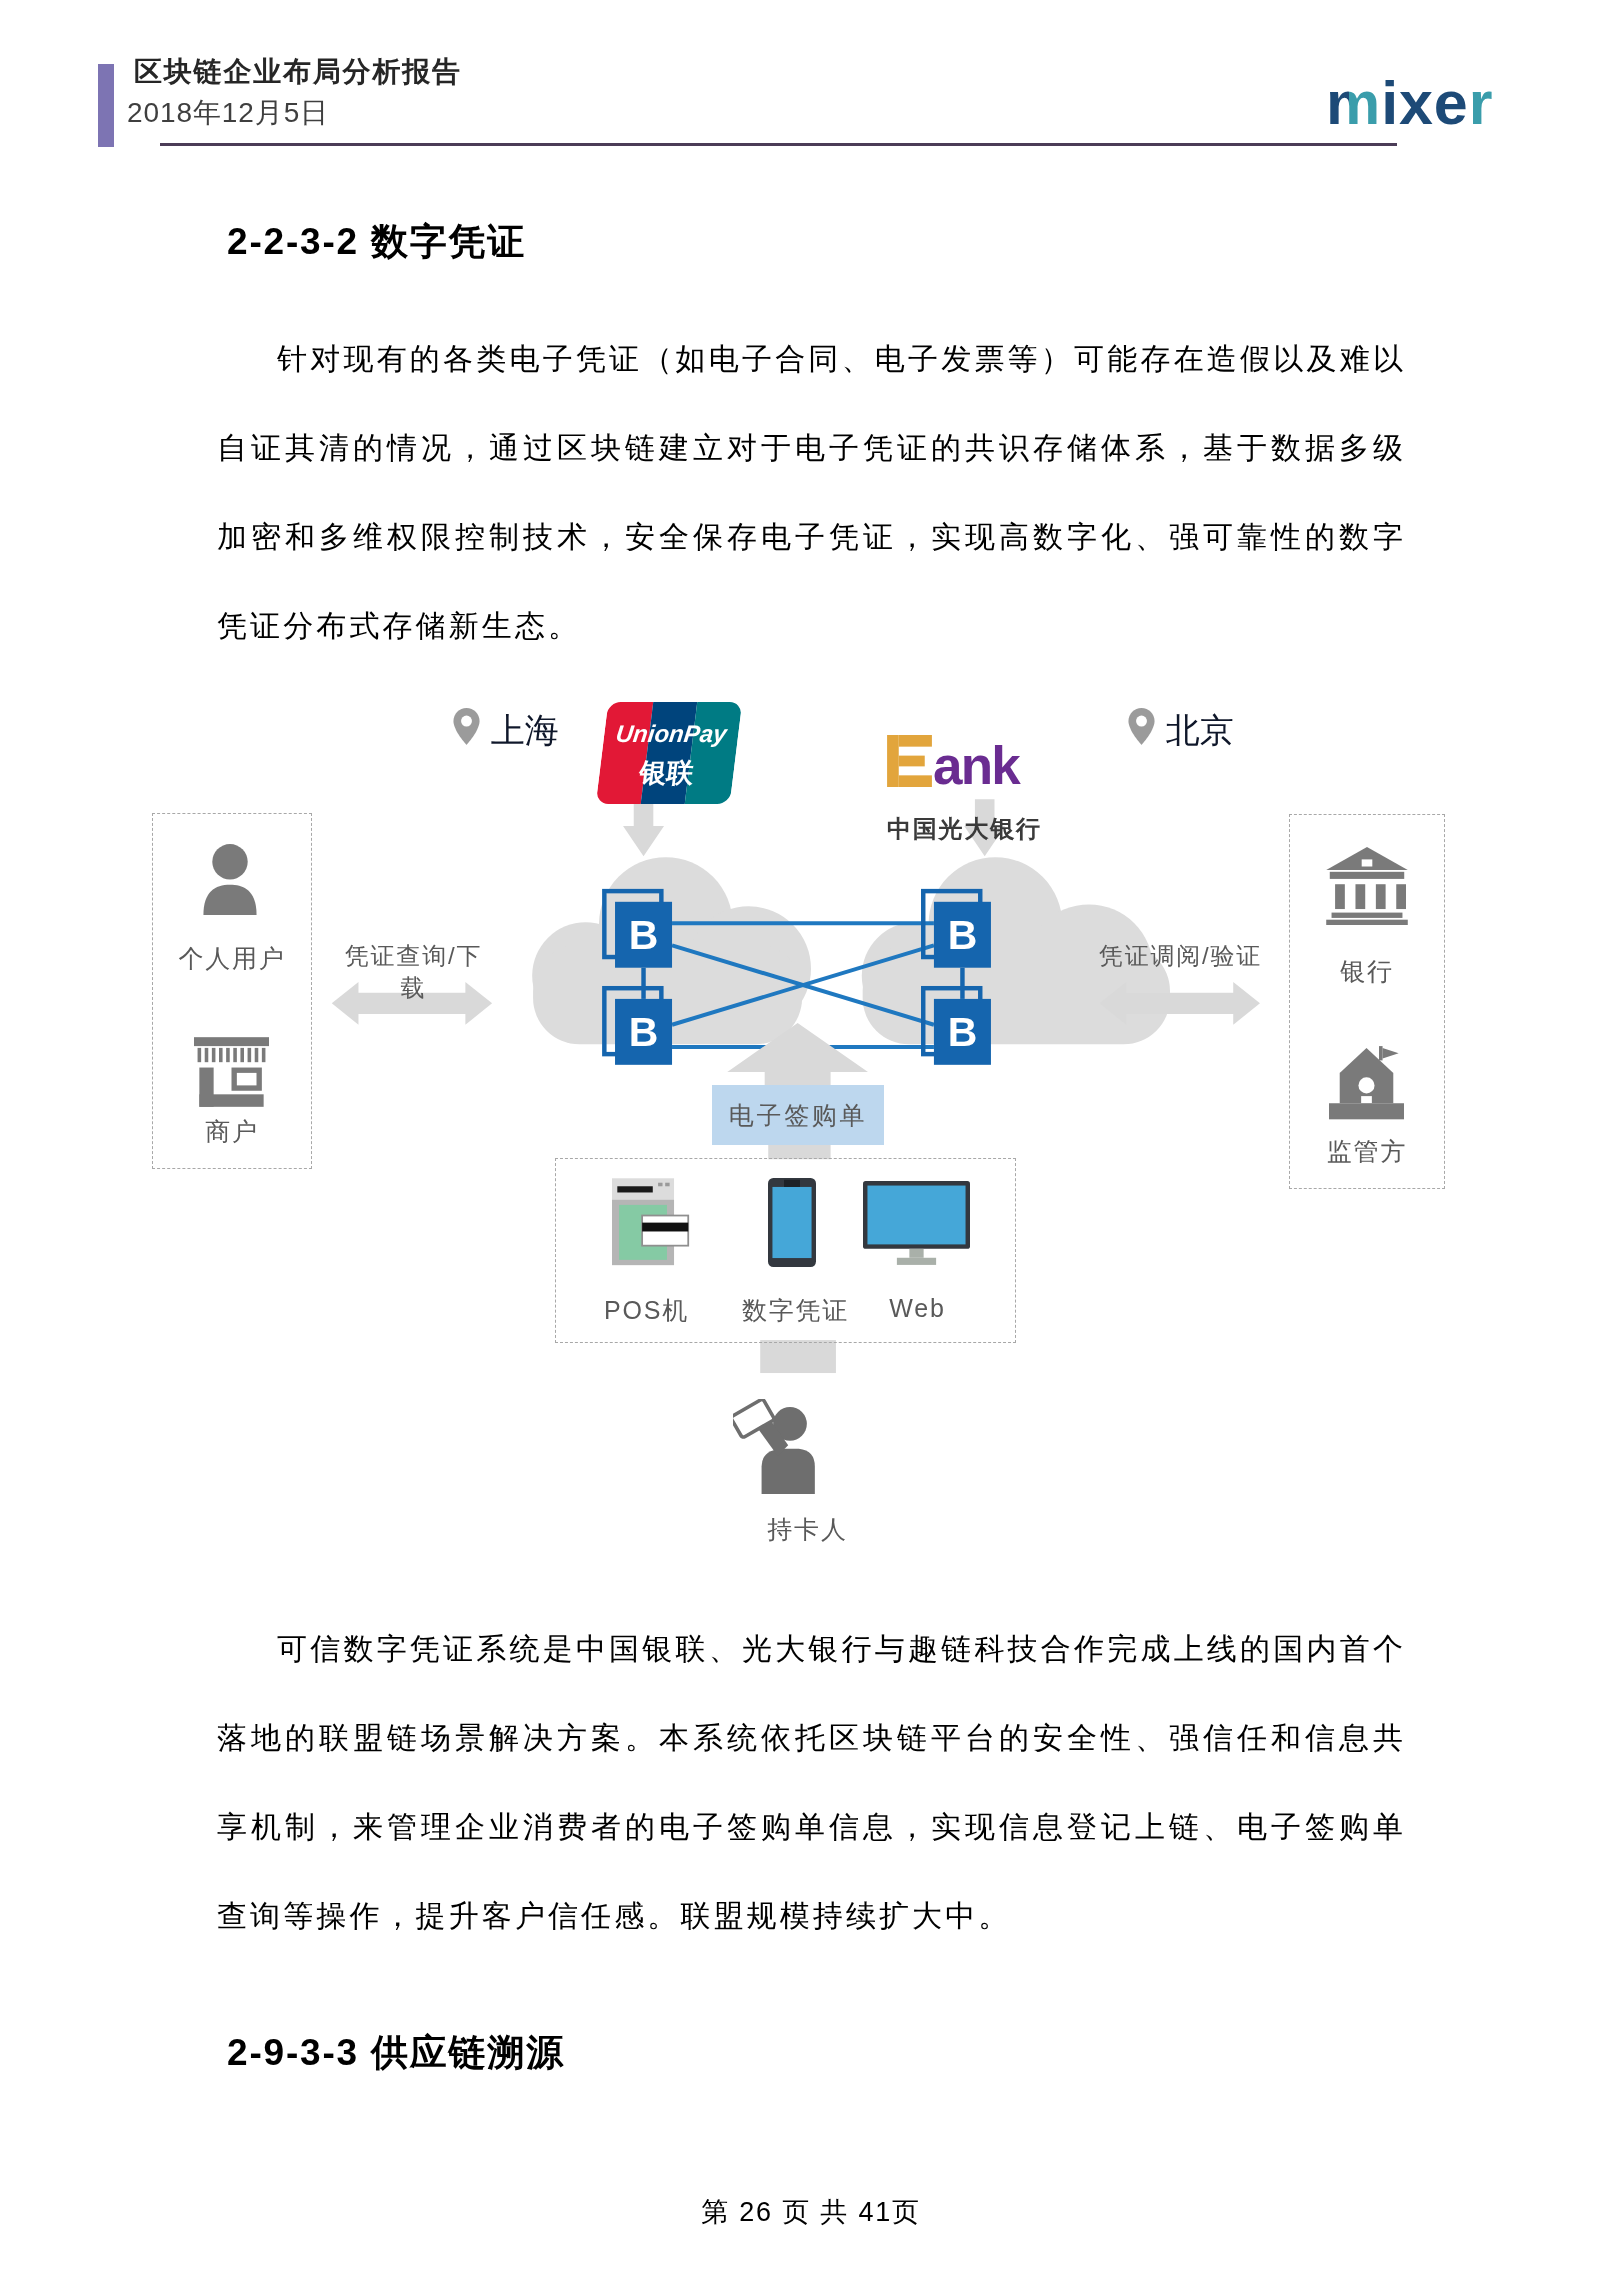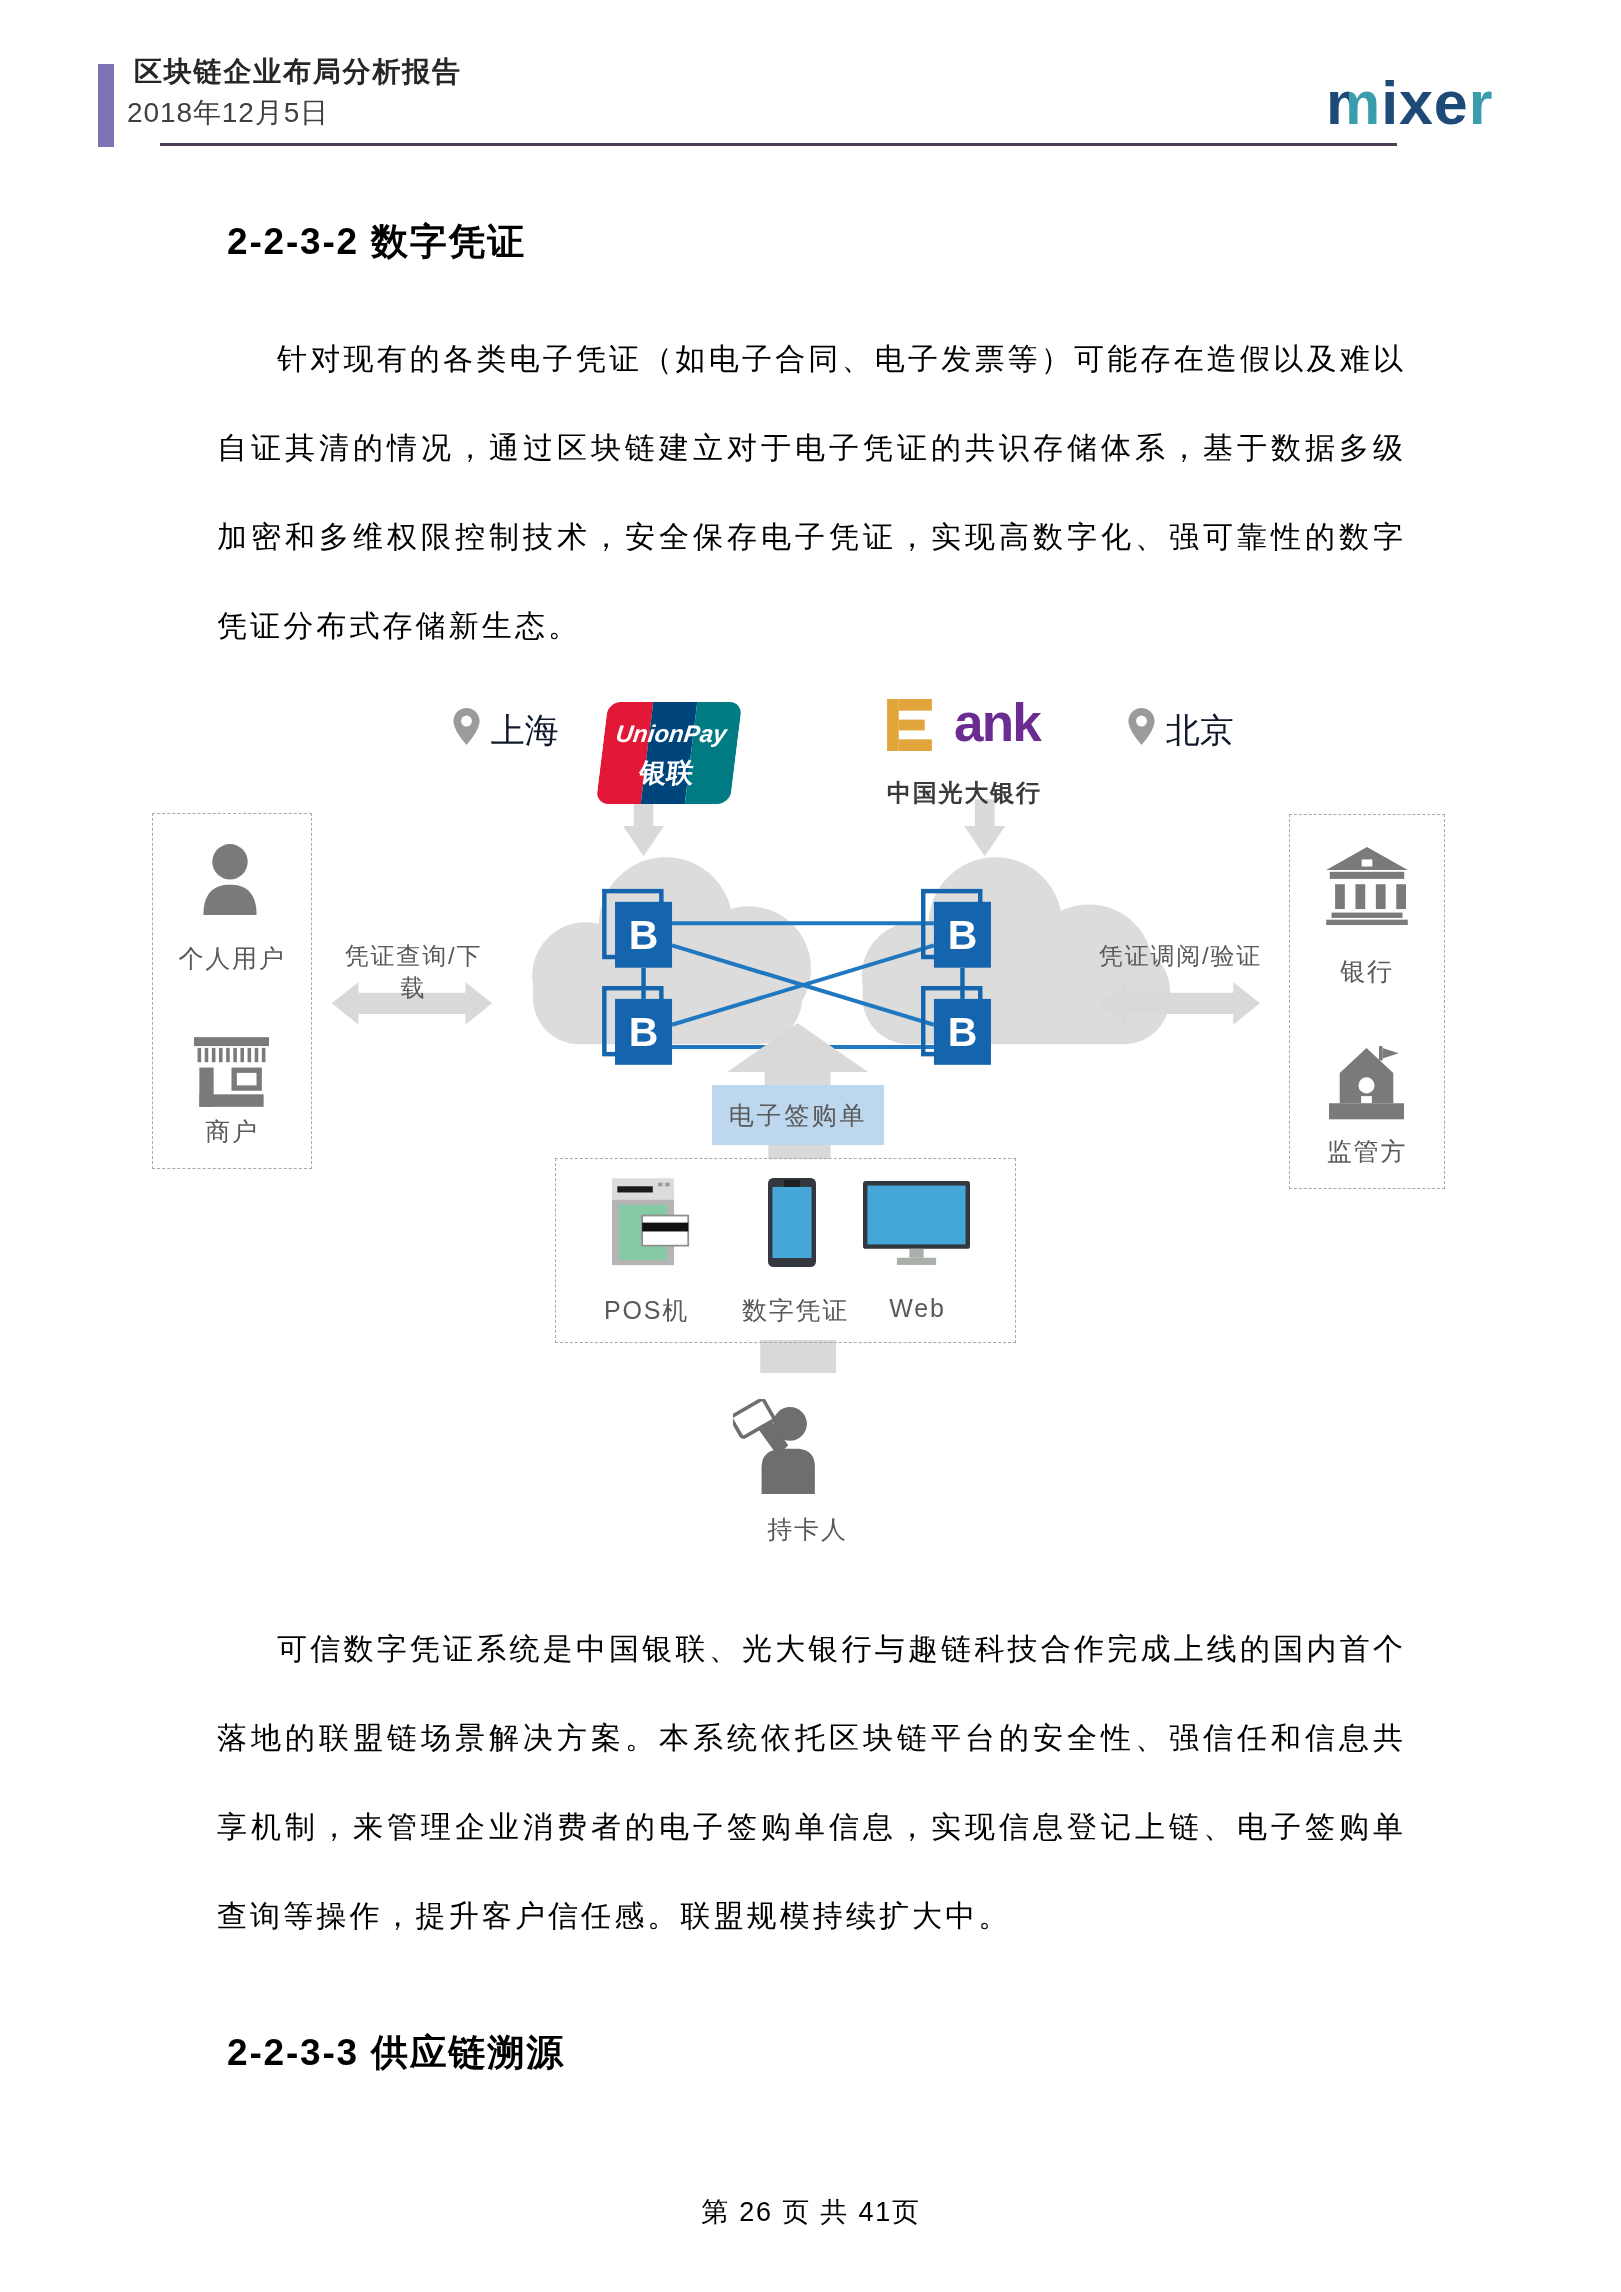--- a/index.html
+++ b/index.html
@@ -43,21 +43,21 @@
   
   .up-card{position:absolute;left:468px;top:23px;width:134px;height:102px;border-radius:12.5px;
            transform:skewX(-7deg);overflow:hidden;display:flex;}
   .up-stripe{flex:1;}
   .up-text{position:absolute;left:0;top:0;width:100%;height:100%;color:#fff;text-align:center;}
   .up-line1{display:block;margin-top:18px;font-size:24px;font-weight:800;font-style:italic;letter-spacing:0;}
   .up-line2{display:block;margin-top:7.1px;font-size:27px;font-weight:700;}
 
   
   .eb-logo{position:absolute;left:753px;top:19.6px;}
-  .eb-row{display:flex;align-items:flex-start;gap:22px;}
+  .eb-row{display:flex;align-items:flex-end;gap:1px;margin-top:36px;}
   .eb-ank{font-size:53px;font-weight:800;color:#6a2c91;line-height:0.9;letter-spacing:-1.8px;}
   .eb-name{margin-top:23px;font-size:24px;font-weight:700;color:#3a3a3a;letter-spacing:1.8px;}
 
   .esign-box{position:absolute;left:578px;top:406px;width:172px;height:60px;background:#bdd7ee;
              display:flex;align-items:center;justify-content:center;font-size:25px;color:#595959;letter-spacing:2.7px;}
 </style>
 </head>
 <body>
 
 <div class="page">
@@ -274,17 +274,17 @@
         <g transform="rotate(-30 22 20)">
             <rect x="0" y="8" width="42" height="27" rx="3" fill="#fff" stroke="#6e6e6e" stroke-width="4"></rect>
           </g>
       </svg>
     </div>
     <div class="dabs dlabel" style="left:620px;top:834px;width:107px;">持卡人</div>
   </div>
 
   <p class="body" id="para2">可信数字凭证系统是中国银联、光大银行与趣链科技合作完成上线的国内首个落地的联盟链场景解决方案。本系统依托区块链平台的安全性、强信任和信息共享机制，来管理企业消费者的电子签购单信息，实现信息登记上链、电子签购单查询等操作，提升客户信任感。联盟规模持续扩大中。</p>
 
-  <h1 class="h-num" id="heading2">2-2-3-3 供应链溯源</h1>
+  <h1 class="h-num" id="heading2">2-9-3-3 供应链溯源</h1>
 
   <div class="footer">第 26 页 共 41页</div>
 </div>
 
 
 </body></html>

